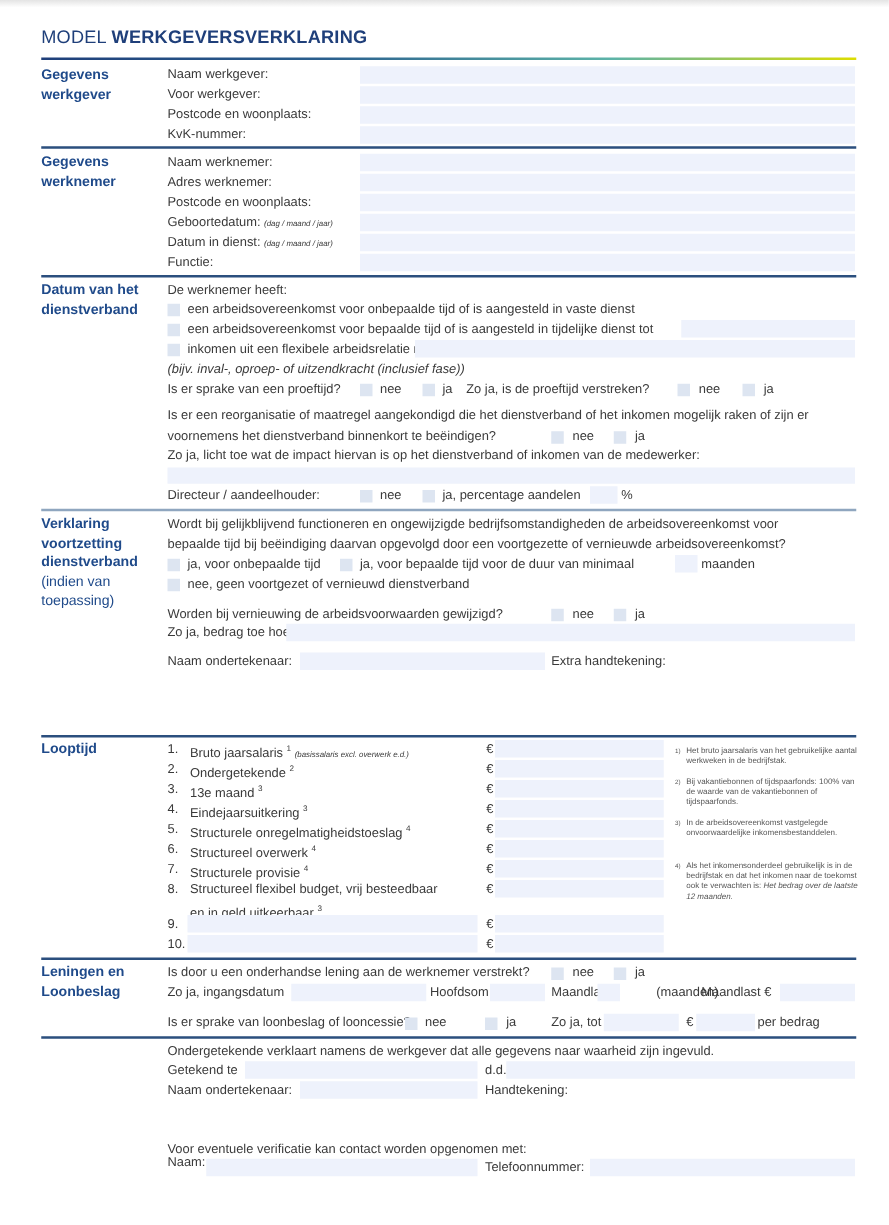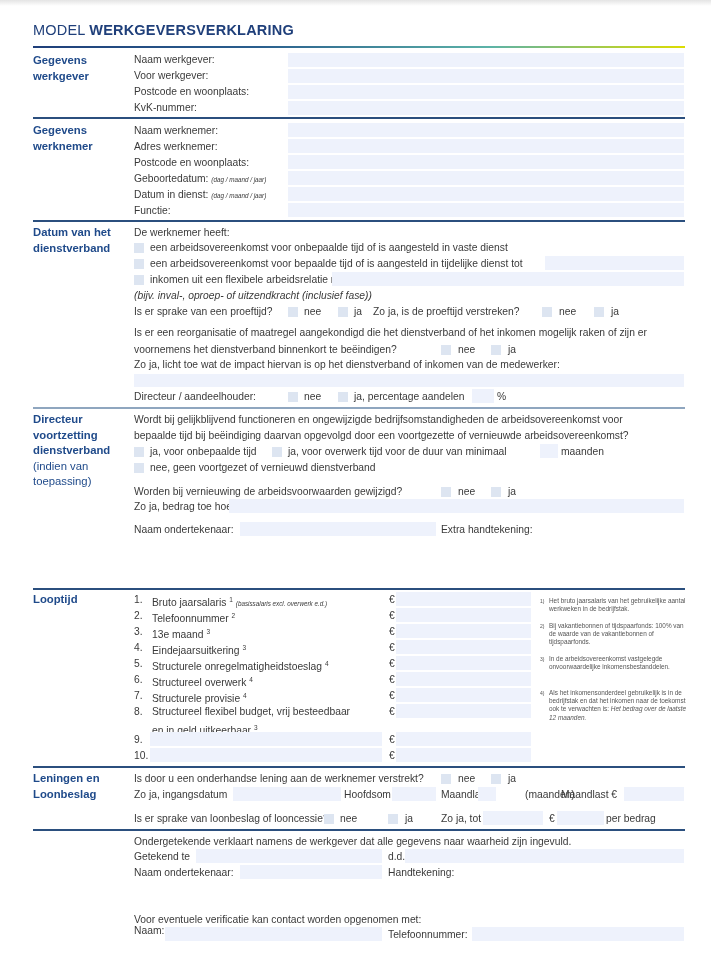--- a/index.html
+++ b/index.html
@@ -105,32 +105,32 @@
 <div class="cb" style="left:288px;top:392px"></div>
 <div class="t" style="left:304px;top:389px">nee</div>
 <div class="cb" style="left:338px;top:392px"></div>
 <div class="t" style="left:354px;top:389px">ja, percentage aandelen</div>
 <div class="f" style="left:472px;top:389px;width:22px;height:14px"></div>
 <div class="t" style="left:497px;top:389px">%</div>
 
 <div class="hr" style="top:407px;background:#8fa6bf"></div>
 
 <div class="sec" style="top:412px">
-  <div>Directeur</div>
+  <div>Verklaring</div>
   <div>voortzetting</div>
   <div>dienstverband</div>
   <div class="nb">(indien van</div>
   <div class="nb">toepassing)</div>
 </div>
 <div class="t" style="left:134px;top:412px">Wordt bij gelijkblijvend functioneren en ongewijzigde bedrijfsomstandigheden de arbeidsovereenkomst voor</div>
 <div class="t" style="left:134px;top:428px">bepaalde tijd bij beëindiging daarvan opgevolgd door een voortgezette of vernieuwde arbeidsovereenkomst?</div>
 <div class="cb" style="left:134px;top:447px"></div>
 <div class="t" style="left:150px;top:444px">ja, voor onbepaalde tijd</div>
 <div class="cb" style="left:272px;top:447px"></div>
-<div class="t" style="left:288px;top:444px">ja, voor overwerk tijd voor de duur van minimaal</div>
+<div class="t" style="left:288px;top:444px">ja, voor bepaalde tijd voor de duur van minimaal</div>
 <div class="f" style="left:540px;top:444px;width:18px;height:14px"></div>
 <div class="t" style="left:561px;top:444px">maanden</div>
 <div class="cb" style="left:134px;top:463px"></div>
 <div class="t" style="left:150px;top:460px">nee, geen voortgezet of vernieuwd dienstverband</div>
 <div class="t" style="left:134px;top:484px">Worden bij vernieuwing de arbeidsvoorwaarden gewijzigd?</div>
 <div class="cb" style="left:441px;top:487px"></div>
 <div class="t" style="left:458px;top:484px">nee</div>
 <div class="cb" style="left:491px;top:487px"></div>
 <div class="t" style="left:508px;top:484px">ja</div>
 <div class="t" style="left:134px;top:499px">Zo ja, bedrag toe hoe:</div>
@@ -141,21 +141,21 @@
 
 <div class="hr" style="top:588px"></div>
 
 <div class="sec" style="top:592px">Looptijd</div>
 <div id="inkomen-rows">
     <div class="t" style="left:134px;top:592px">1.</div>
     <div class="t" style="left:152px;top:592px"><span>Bruto jaarsalaris</span> <span class="sup">1</span> <span class="small">(basissalaris excl. overwerk e.d.)</span></div>
     <div class="t" style="left:389px;top:592px">€</div>
     <div class="f" style="left:396px;top:592px;width:135px;height:14px"></div>
     <div class="t" style="left:134px;top:608px">2.</div>
-    <div class="t" style="left:152px;top:608px"><span>Telefoonnummer</span> <span class="sup">2</span></div>
+    <div class="t" style="left:152px;top:608px"><span>Ondergetekende</span> <span class="sup">2</span></div>
     <div class="t" style="left:389px;top:608px">€</div>
     <div class="f" style="left:396px;top:608px;width:135px;height:14px"></div>
     <div class="t" style="left:134px;top:624px">3.</div>
     <div class="t" style="left:152px;top:624px"><span>13e maand</span> <span class="sup">3</span></div>
     <div class="t" style="left:389px;top:624px">€</div>
     <div class="f" style="left:396px;top:624px;width:135px;height:14px"></div>
     <div class="t" style="left:134px;top:640px">4.</div>
     <div class="t" style="left:152px;top:640px"><span>Eindejaarsuitkering</span> <span class="sup">3</span></div>
     <div class="t" style="left:389px;top:640px">€</div>
     <div class="f" style="left:396px;top:640px;width:135px;height:14px"></div>

